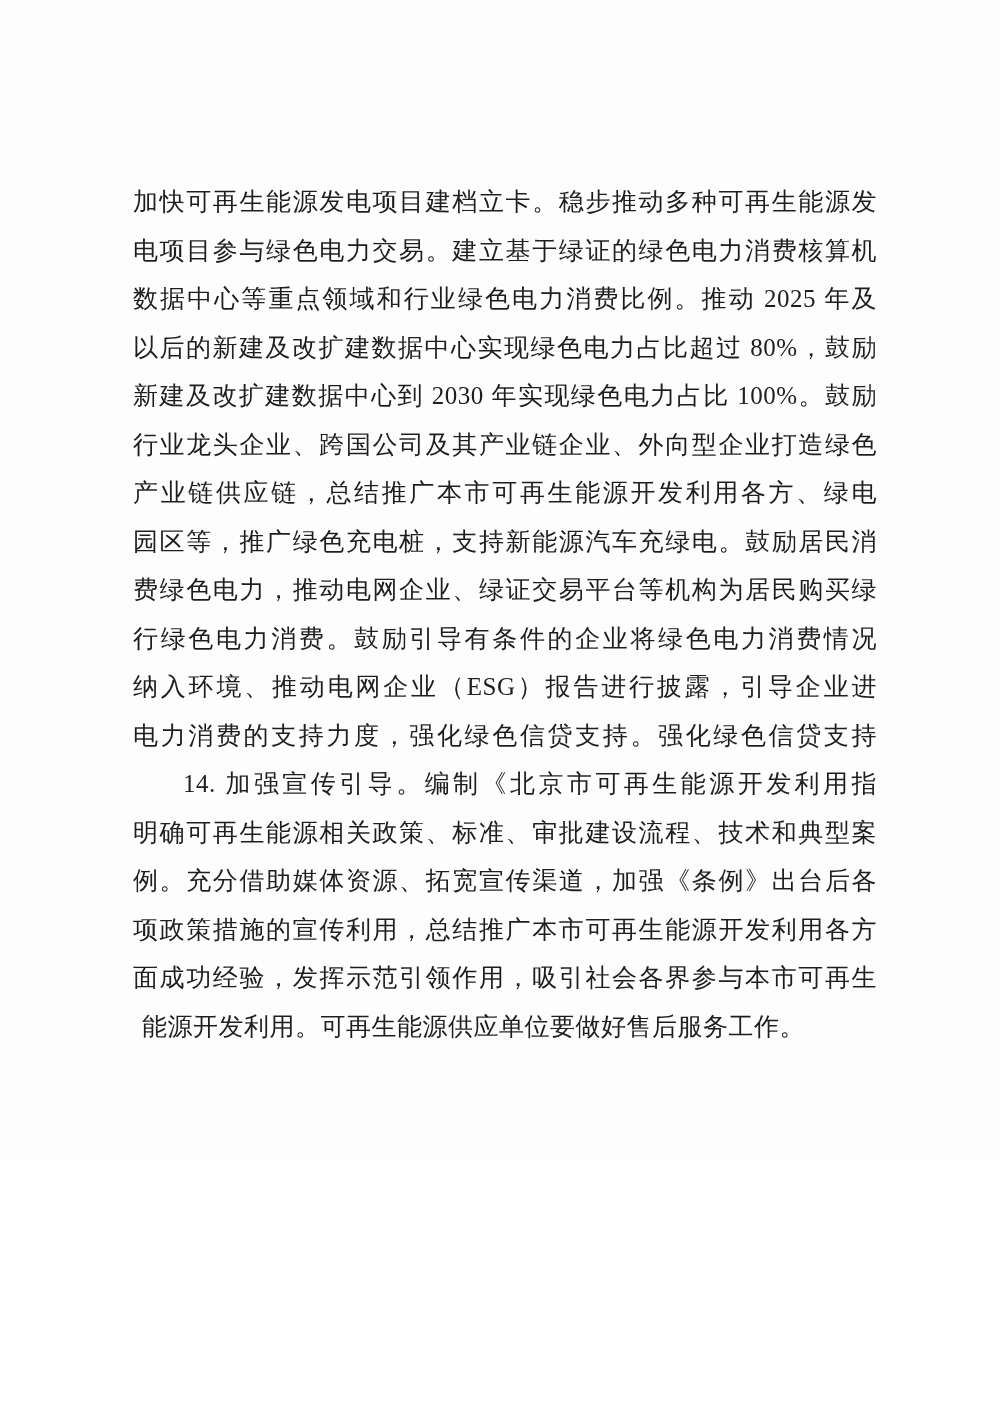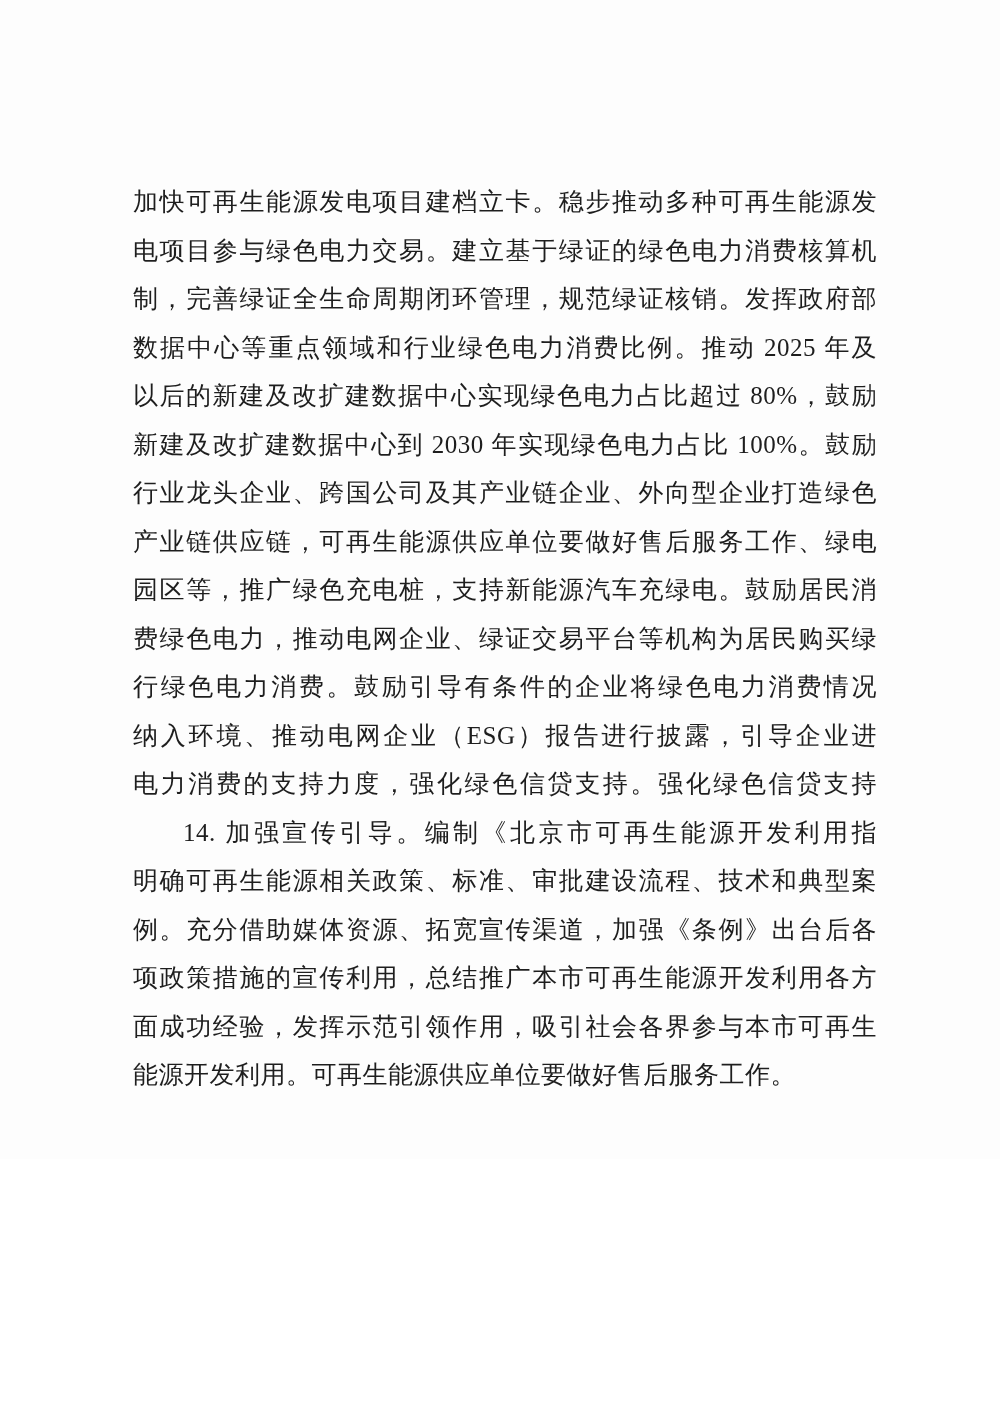--- a/index.html
+++ b/index.html
@@ -32,44 +32,44 @@
     text-align-last: justify;
     overflow: hidden;
     color: #1e1e1e;
   }
   .line.indent {
     text-indent: 2em;
   }
   .line.last {
     text-align: left;
     text-align-last: left;
+    margin-left: 9px;
   }
   .page-footer {
     position: absolute;
     left: 155px;
     top: 1258px;
     font-size: 26px;
     line-height: 34px;
     letter-spacing: 2px;
     color: #1e1e1e;
   }
 </style>
 </head>
 <body>
 
 <div class="page">
   <div class="doc-body">
     <div class="line">加快可再生能源发电项目建档立卡。稳步推动多种可再生能源发</div>
     <div class="line">电项目参与绿色电力交易。建立基于绿证的绿色电力消费核算机</div>
-    <div class="line">制，完善绿证全生命周期闭环管理，规范绿证核销。发挥政府部</div>
     <div class="line">数据中心等重点领域和行业绿色电力消费比例。推动 2025 年及</div>
     <div class="line">以后的新建及改扩建数据中心实现绿色电力占比超过 80%，鼓励</div>
     <div class="line">新建及改扩建数据中心到 2030 年实现绿色电力占比 100%。鼓励</div>
     <div class="line">行业龙头企业、跨国公司及其产业链企业、外向型企业打造绿色</div>
-    <div class="line">产业链供应链，可再生能源供应单位要做好售后服务工作、绿电</div>
+    <div class="line">产业链供应链，总结推广本市可再生能源开发利用各方、绿电</div>
     <div class="line">园区等，推广绿色充电桩，支持新能源汽车充绿电。鼓励居民消</div>
     <div class="line">费绿色电力，推动电网企业、绿证交易平台等机构为居民购买绿</div>
     <div class="line">行绿色电力消费。鼓励引导有条件的企业将绿色电力消费情况</div>
     <div class="line">纳入环境、推动电网企业（ESG）报告进行披露，引导企业进</div>
     <div class="line">电力消费的支持力度，强化绿色信贷支持。强化绿色信贷支持</div>
     <div class="line indent">14. 加强宣传引导。编制《北京市可再生能源开发利用指南》，</div>
     <div class="line">明确可再生能源相关政策、标准、审批建设流程、技术和典型案</div>
     <div class="line">例。充分借助媒体资源、拓宽宣传渠道，加强《条例》出台后各</div>
     <div class="line">项政策措施的宣传利用，总结推广本市可再生能源开发利用各方</div>
     <div class="line">面成功经验，发挥示范引领作用，吸引社会各界参与本市可再生</div>

